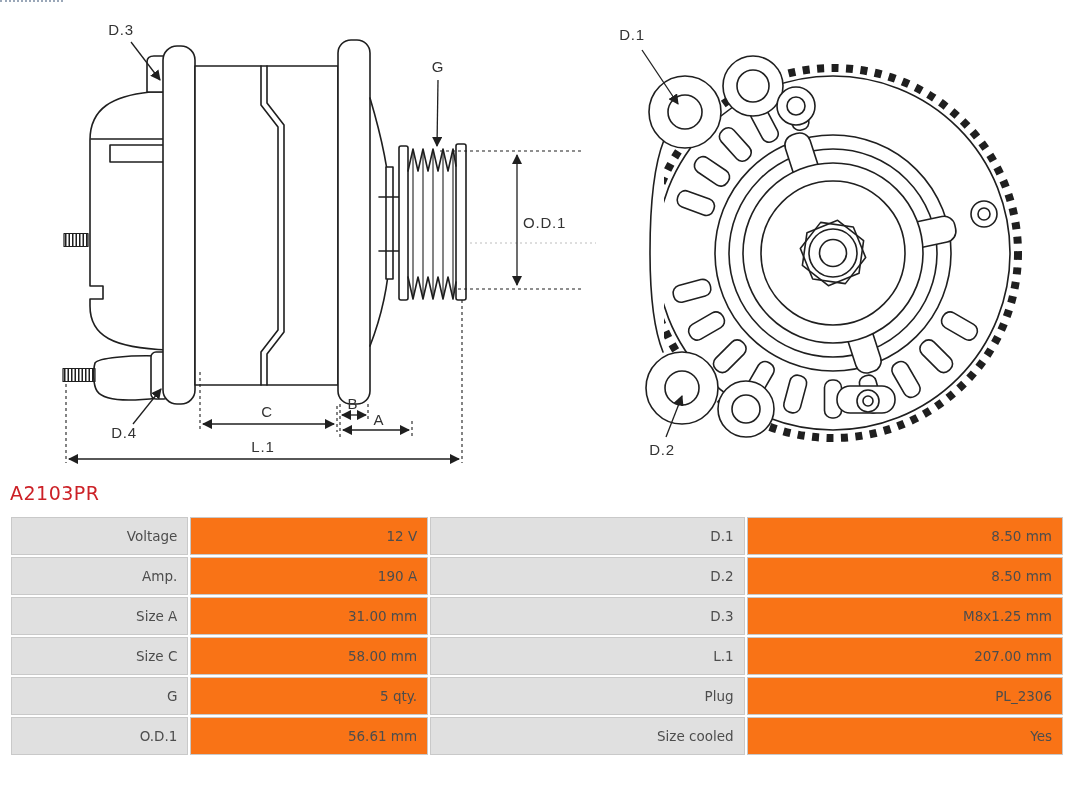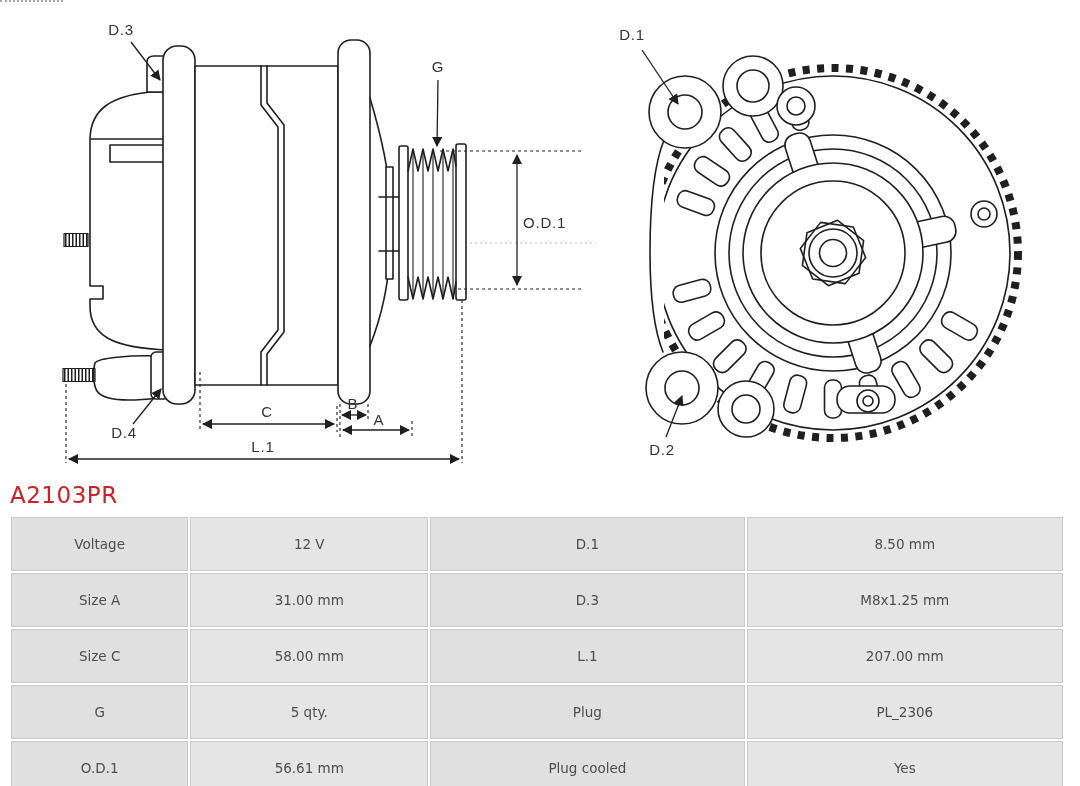--- a/index.html
+++ b/index.html
@@ -13,35 +13,35 @@
   }
   .diagram-area{position:absolute;left:0;top:0;width:1080px;height:480px;}
   #side-svg{position:absolute;left:0;top:0;}
   #front-svg{position:absolute;left:600px;top:0;}
   svg text{
     font-family:"Liberation Sans","DejaVu Sans",sans-serif;
     font-size:15px;fill:#333333;letter-spacing:0.8px;
   }
   .part-number{
     position:absolute;left:10px;top:482px;
-    font-size:23px;color:#cc2127;letter-spacing:0.5px;
+    font-size:19px;color:#cc2127;letter-spacing:0.5px;
   }
   .spec-table{
     position:absolute;left:9px;top:515px;
     width:1056px;table-layout:fixed;
     border-collapse:separate;border-spacing:2px;
     font-size:13.5px;color:#4d4d4d;
   }
   .spec-table td{
-    border:1px solid #c9c9c9;height:28px;padding:12px 10px;
-    text-align:center;vertical-align:middle;
+    border:1px solid #c9c9c9;height:28px;padding:4px 10px;
+    text-align:right;vertical-align:middle;
     white-space:nowrap;overflow:hidden;
   }
   td.lbl{background:#e0e0e0;}
-  td.val{background:#e5e5e5;}
+  td.val{background:#f97316;}
 </style>
 </head>
 <body>
 
 <div class="top-artifact"></div>
 
 <div class="diagram-area">
 
   <svg id="side-svg" width="600" height="480" viewBox="0 0 600 480">
     <defs>
@@ -272,37 +272,43 @@
       <col style="width:314px">
   </colgroup>
   <tbody>
     <tr>
       <td class="lbl">Voltage</td>
       <td class="val">12 V</td>
       <td class="lbl">D.1</td>
       <td class="val">8.50 mm</td>
     </tr>
     <tr>
+      <td class="lbl">Amp.</td>
+      <td class="val">190 A</td>
+      <td class="lbl">D.2</td>
+      <td class="val">8.50 mm</td>
+    </tr>
+    <tr>
       <td class="lbl">Size A</td>
       <td class="val">31.00 mm</td>
       <td class="lbl">D.3</td>
       <td class="val">M8x1.25 mm</td>
     </tr>
     <tr>
       <td class="lbl">Size C</td>
       <td class="val">58.00 mm</td>
       <td class="lbl">L.1</td>
       <td class="val">207.00 mm</td>
     </tr>
     <tr>
       <td class="lbl">G</td>
       <td class="val">5 qty.</td>
       <td class="lbl">Plug</td>
       <td class="val">PL_2306</td>
     </tr>
     <tr>
       <td class="lbl">O.D.1</td>
       <td class="val">56.61 mm</td>
-      <td class="lbl">Plug cooled</td>
+      <td class="lbl">Size cooled</td>
       <td class="val">Yes</td>
     </tr>
   </tbody>
 </table>
 
 </body></html>

